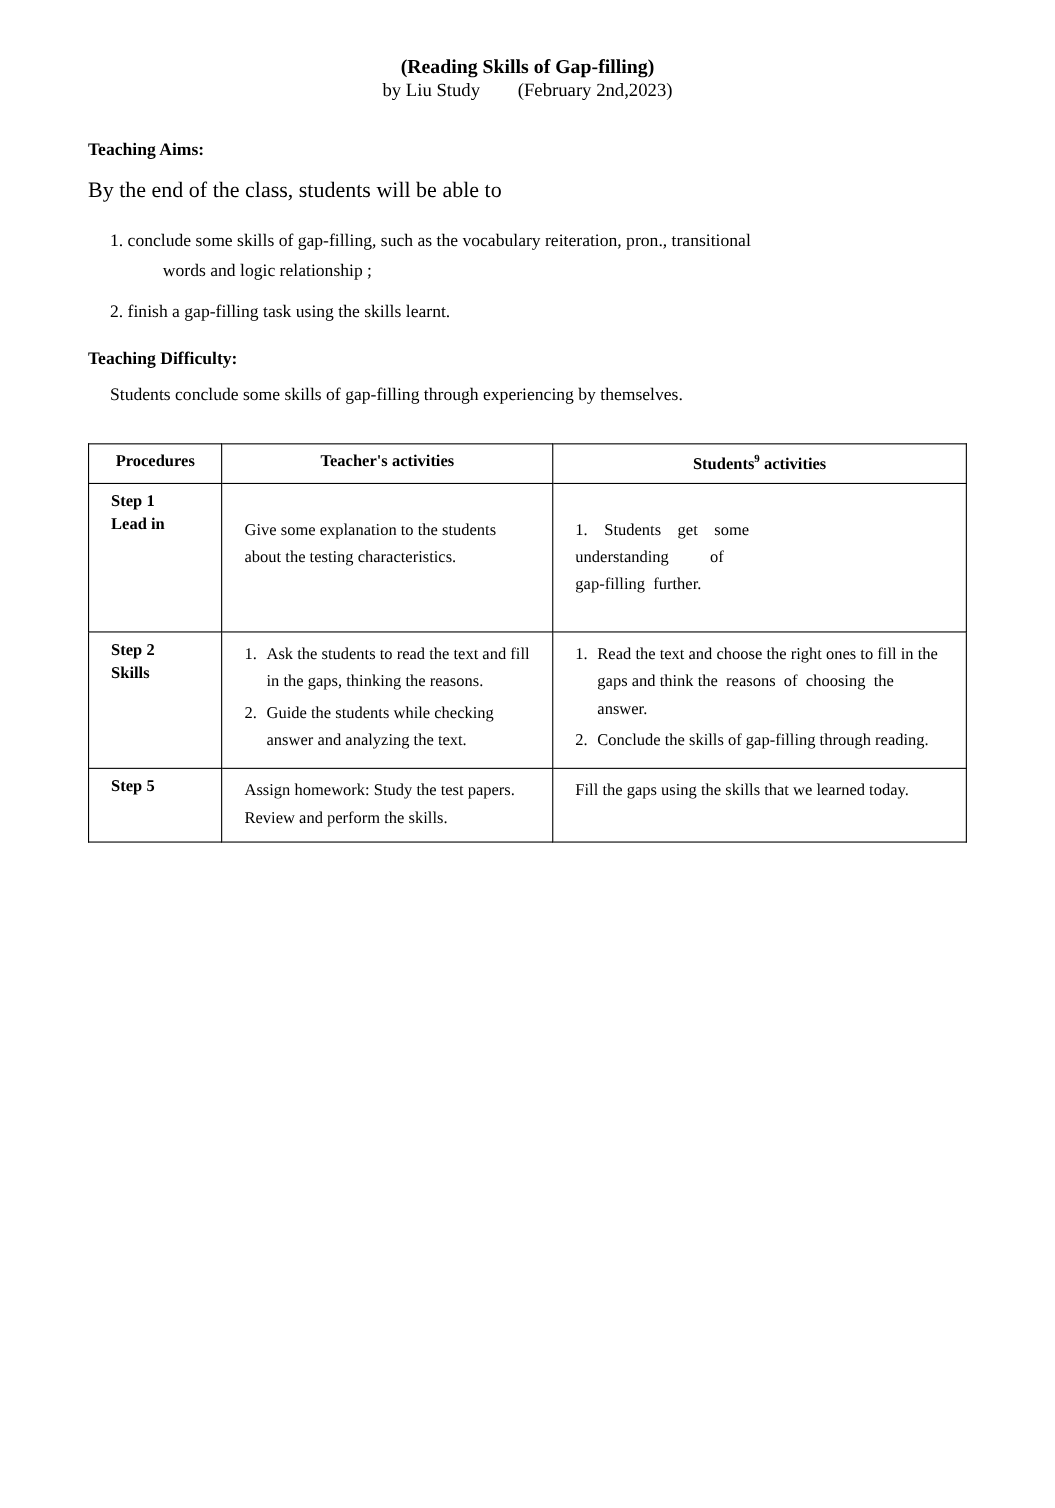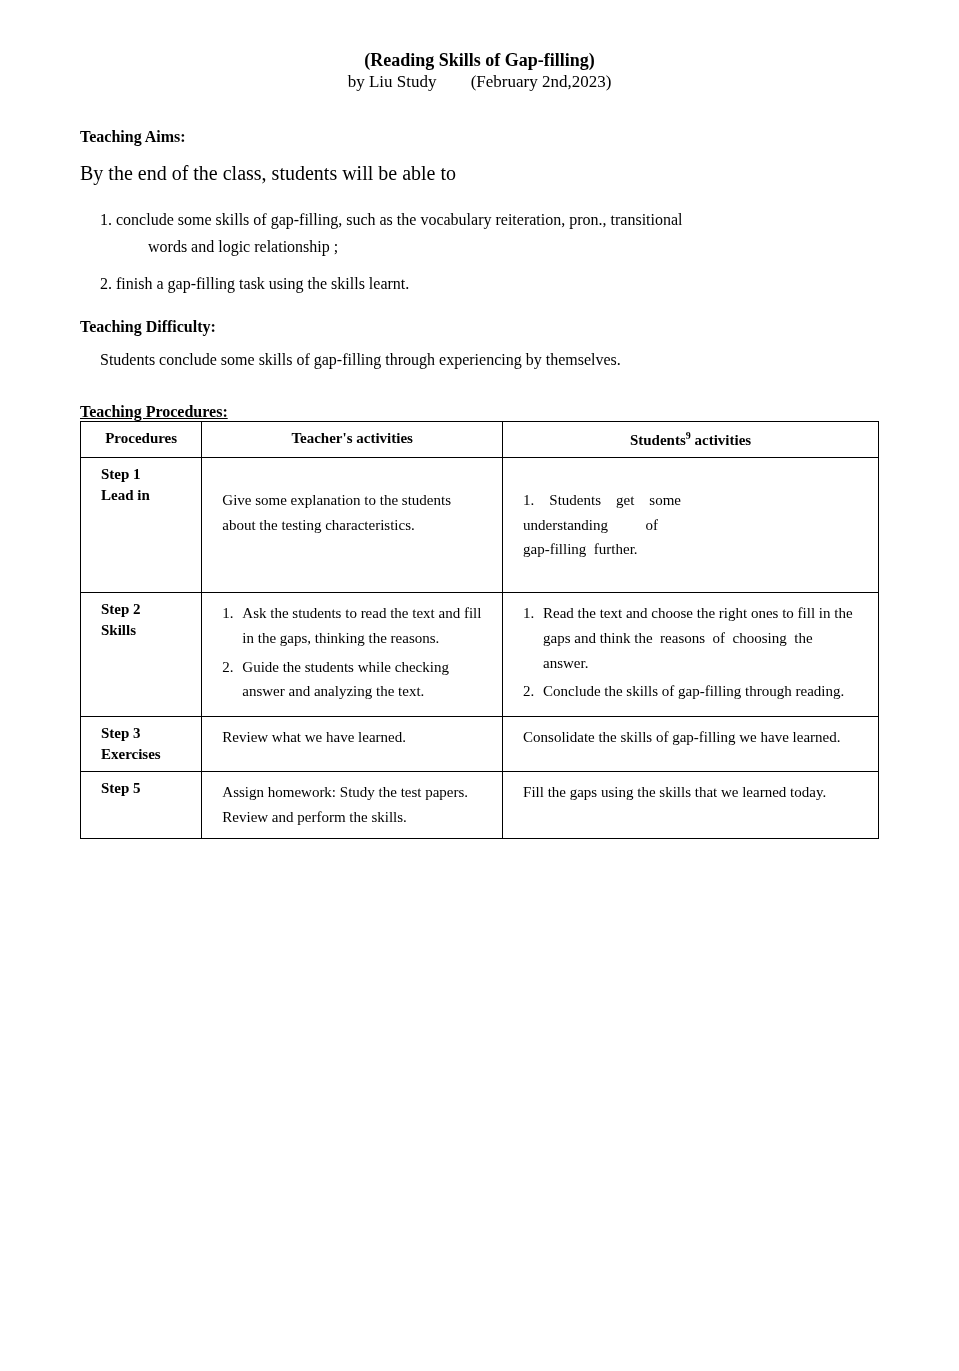--- a/index.html
+++ b/index.html
@@ -179,21 +179,20 @@
     <span>finish a gap-filling task using the skills learnt.</span>
   </div>
 </div>
 
 <div class="teaching-difficulty-section">
   <div class="section-heading">Teaching Difficulty:</div>
   <div class="difficulty-body">Students conclude some skills of gap-filling through experiencing by themselves.</div>
 </div>
 
 <div class="procedures-section">
-  <div class="procedures-label">Teaching Procedures:</div>
 
   <table>
     <thead>
       <tr>
         <th class="col-procedures">Procedures</th>
         <th class="col-teacher">Teacher's activities</th>
         <th class="col-students">
           <span>Students</span><sup class="superscript">9</sup><span> activities</span>
         </th>
       </tr>
@@ -243,36 +242,20 @@
               <span>Read the text and choose the right ones to fill in the gaps and think the&nbsp; reasons&nbsp; of&nbsp; choosing&nbsp; the answer.</span>
             </div>
             <div class="numbered-inner">
               <span class="num">2.</span>
               <span>Conclude the skills of gap-filling through reading.</span>
             </div>
           </div>
         </td>
       </tr>
 
-      <tr>
-        <td class="col-procedures">
-          <div class="step-label">Step 3</div>
-          <div class="step-sublabel">Exercises</div>
-        </td>
-        <td class="col-teacher">
-          <div class="cell-content">
-            Review what we have learned.
-          </div>
-        </td>
-        <td class="col-students">
-          <div class="cell-content">
-            Consolidate the skills of gap-filling we have learned.
-          </div>
-        </td>
-      </tr>
 
       <tr>
         <td class="col-procedures">
           <div class="step-label">Step 5</div>
         </td>
         <td class="col-teacher">
           <div class="cell-content">
             Assign homework: Study the test papers. Review and perform the skills.
           </div>
         </td>

